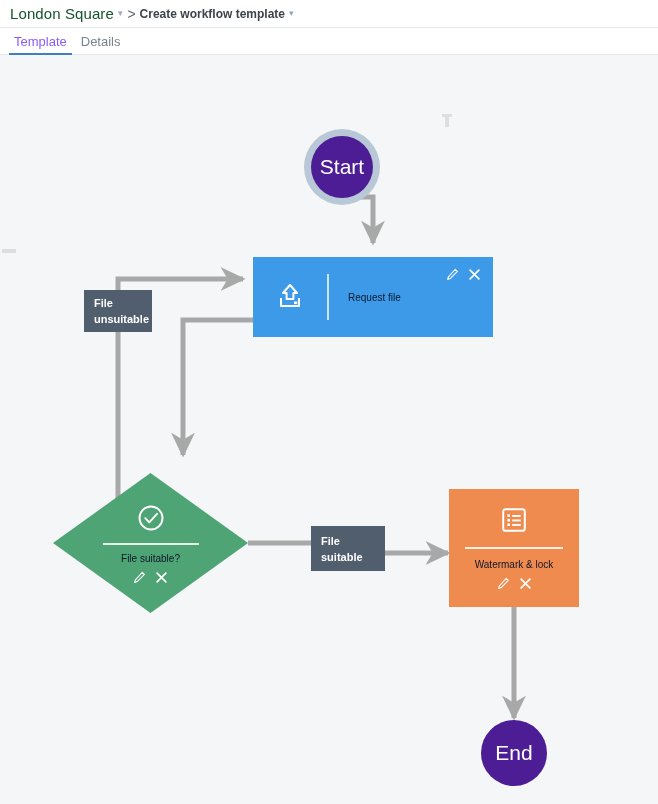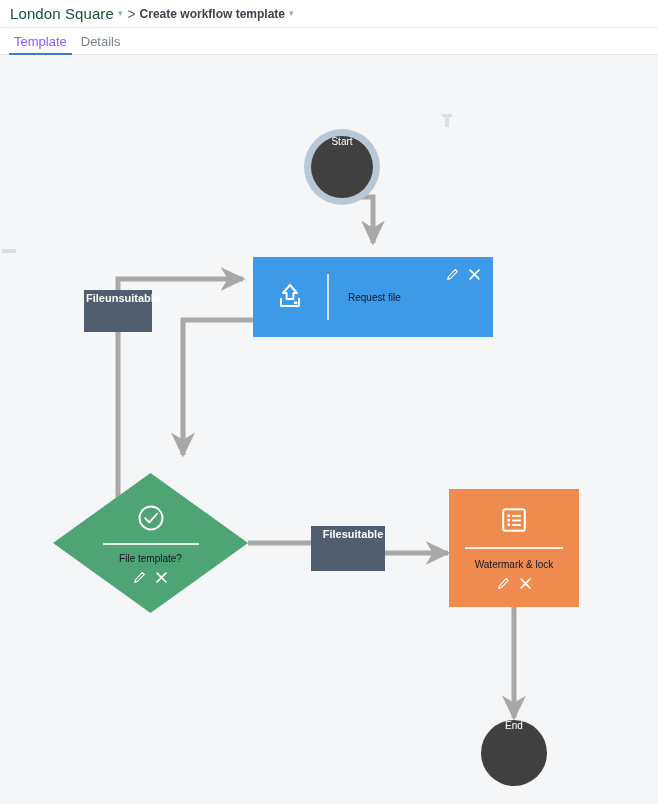--- a/index.html
+++ b/index.html
@@ -103,26 +103,26 @@
     left: 0; top: 0;
     width: 658px;
     height: 749px;
   }
 
   
   .node { position: absolute; }
 
   .terminal {
     border-radius: 50%;
-    background: #404040;
-    display: flex;
-    align-items: flex-start;
+    background: #4c1d95;
+    display: flex;
+    align-items: center;
     justify-content: center;
     color: #ffffff;
-    font-size: 10px;
+    font-size: 21px;
   }
   .terminal-ring {
     border-radius: 50%;
     background: #b9c8d6;
     display: flex;
     align-items: center;
     justify-content: center;
     box-sizing: border-box;
   }
 
@@ -215,21 +215,21 @@
 
   
   .edge-label {
     position: absolute;
     background: #515e6e;
     color: #ffffff;
     font-size: 11px;
     font-weight: bold;
     box-sizing: border-box;
     display: flex;
-    flex-direction: row;
+    flex-direction: column;
     justify-content: center;
     padding-left: 10px;
     line-height: 16px;
   }
 
   
   .handle {
     position: absolute;
     background: #dcdfe2;
   }
@@ -317,21 +317,21 @@
     <div class="diamond-wrap" style="left:53px; top:418px;">
       <div class="diamond-shape"></div>
       <div class="diamond-content">
         <span style="margin-bottom:6px;">
           <svg width="30" height="30" viewBox="0 0 30 30">
             <circle cx="15" cy="15" r="11.5" fill="none" stroke="#ffffff" stroke-width="1.9"></circle>
             <path d="M9.2 15.2 L13.3 19.3 L21 10.8" fill="none" stroke="#ffffff" stroke-width="1.9" stroke-linecap="round" stroke-linejoin="round"></path>
           </svg>
         </span>
         <div class="center-divider" style="width:96px; margin-bottom:8px;"></div>
-        <div class="node-label">File template?</div>
+        <div class="node-label">File suitable?</div>
         <div class="node-actions" style="position:relative; margin-top:7px;">
           <span class="icon-btn">
             <svg width="13" height="13" viewBox="0 0 16 16">
               <path d="M11.4 1.6 L14 4.2 L5.2 13 L2 14 L3 10.8 Z" fill="none" stroke="#ffffff" stroke-width="1.3" stroke-linejoin="round"></path>
             </svg>
           </span>
           <span class="icon-btn">
             <svg width="13" height="13" viewBox="0 0 16 16">
               <path d="M2.6 2.6 L13.4 13.4 M13.4 2.6 L2.6 13.4" stroke="#ffffff" stroke-width="2.1" stroke-linecap="round"></path>
             </svg>

